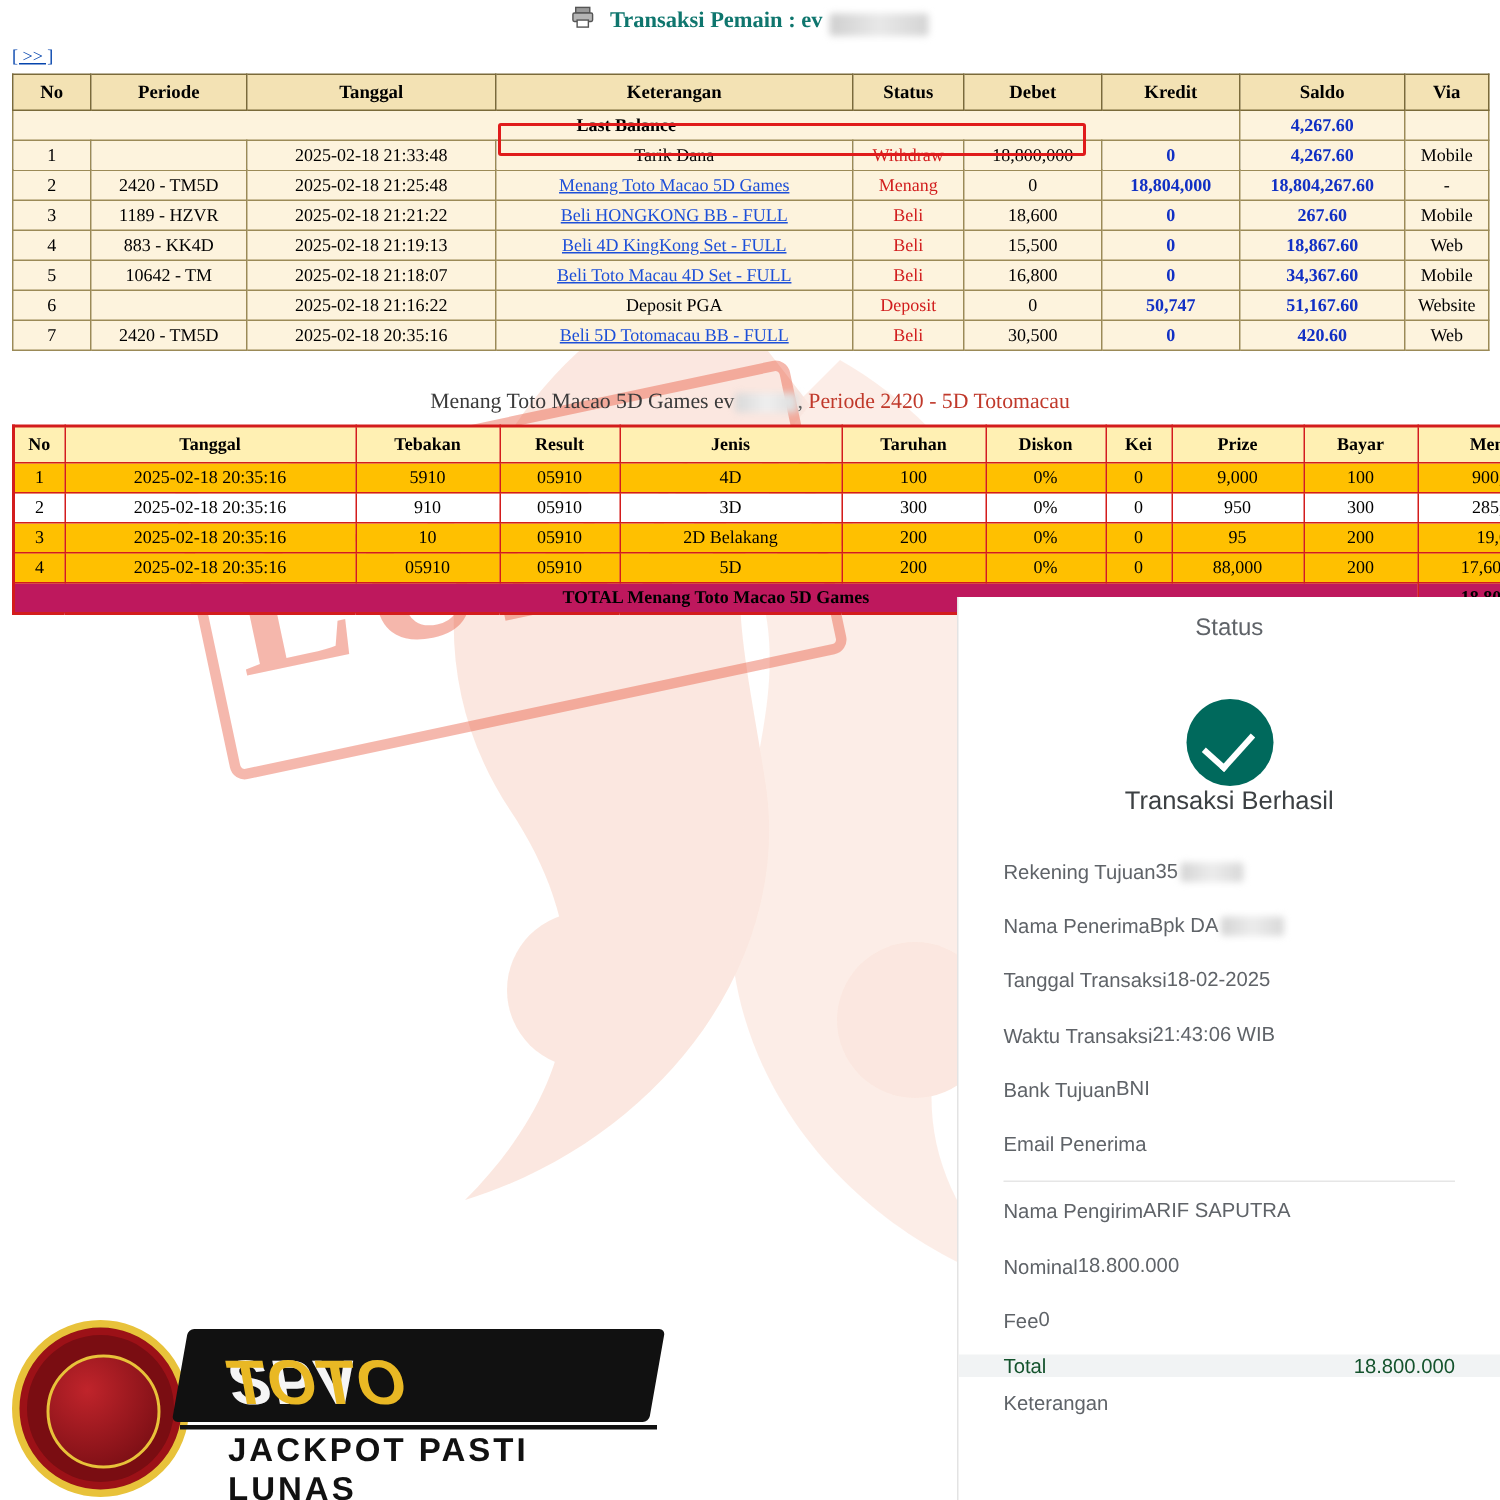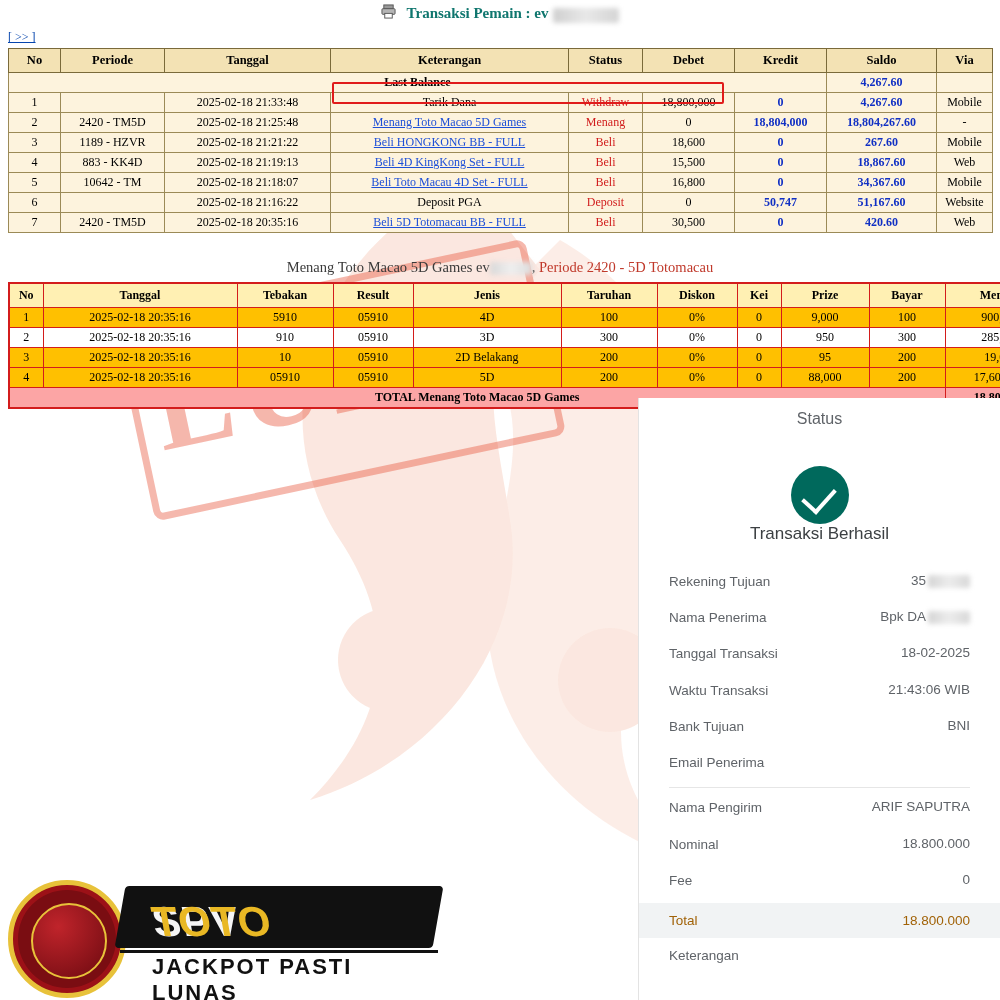--- a/index.html
+++ b/index.html
@@ -142,21 +142,21 @@
     border: 1px solid #d31c1c;
     padding: 2px 4px;
     text-align:center;
     height: 20px;
     color:#000;
     background:#ffffff;
   }
   .detail-table tr.odd td { background: #ffc000; }
   .detail-table tr.even td { background: #ffffff; }
   .detail-table tr.total td {
-    background:#fca5a5; font-weight: bold; margin-top:19px;
+    background:#be185d; font-weight: bold; margin-top:19px;
   }
 
   
   .receipt {
     position: absolute;
     left: 638px; top: 398px;
     width: 362px; height: 602px;
     background: #ffffff;
     border-left: 1px solid #e3e3e3;
     z-index: 4;
@@ -178,37 +178,37 @@
     position:absolute; left: 18px; top: 15px;
     width: 16px; height: 27px;
     border: solid #fff; border-width: 0 4px 4px 0;
     transform: rotate(42deg);
   }
   .receipt-status {
     text-align:center; color:#3c4043; font-size: 17px;
     margin-bottom: 20px;
   }
   .rrow {
-    display:flex; justify-content: space-between; align-items: flex-start;
+    display:flex; align-items: flex-start;
     padding: 9px 30px;
     font-size: 13.5px; color: #5f6368;
   }
   .rrow .lbl { max-width: 140px; line-height: 1.35; }
   .rrow .val { text-align: right; color:#5f6368; }
   .sep { height: 1px; background:#e6e6e6; margin: 6px 30px 2px 30px; }
   .blur-val {
     display:inline-block; vertical-align: middle;
     width: 42px; height: 13px;
     background: linear-gradient(90deg,#d4d4d4,#ececec,#d8d8d8);
     filter: blur(2.6px); border-radius:2px; margin-left: 2px;
   }
   .total-row {
     display:flex; justify-content: space-between;
-    background: #f1f3f4; padding: 10px 30px;
-    font-size: 13.5px; color: #a16207; margin-top: 4px;
+    background: #f1f3f4; padding: 0 30px;
+    font-size: 13.5px; color: #14532d; margin-top: 4px;
   }
 
   
   .logo-wrap {
     position:absolute; left: 8px; top: 872px; z-index: 5;
     width: 430px; height: 120px;
   }
   .logo-coin {
     position:absolute; left: 0; top: 8px;
     width: 118px; height: 118px; border-radius: 50%;

